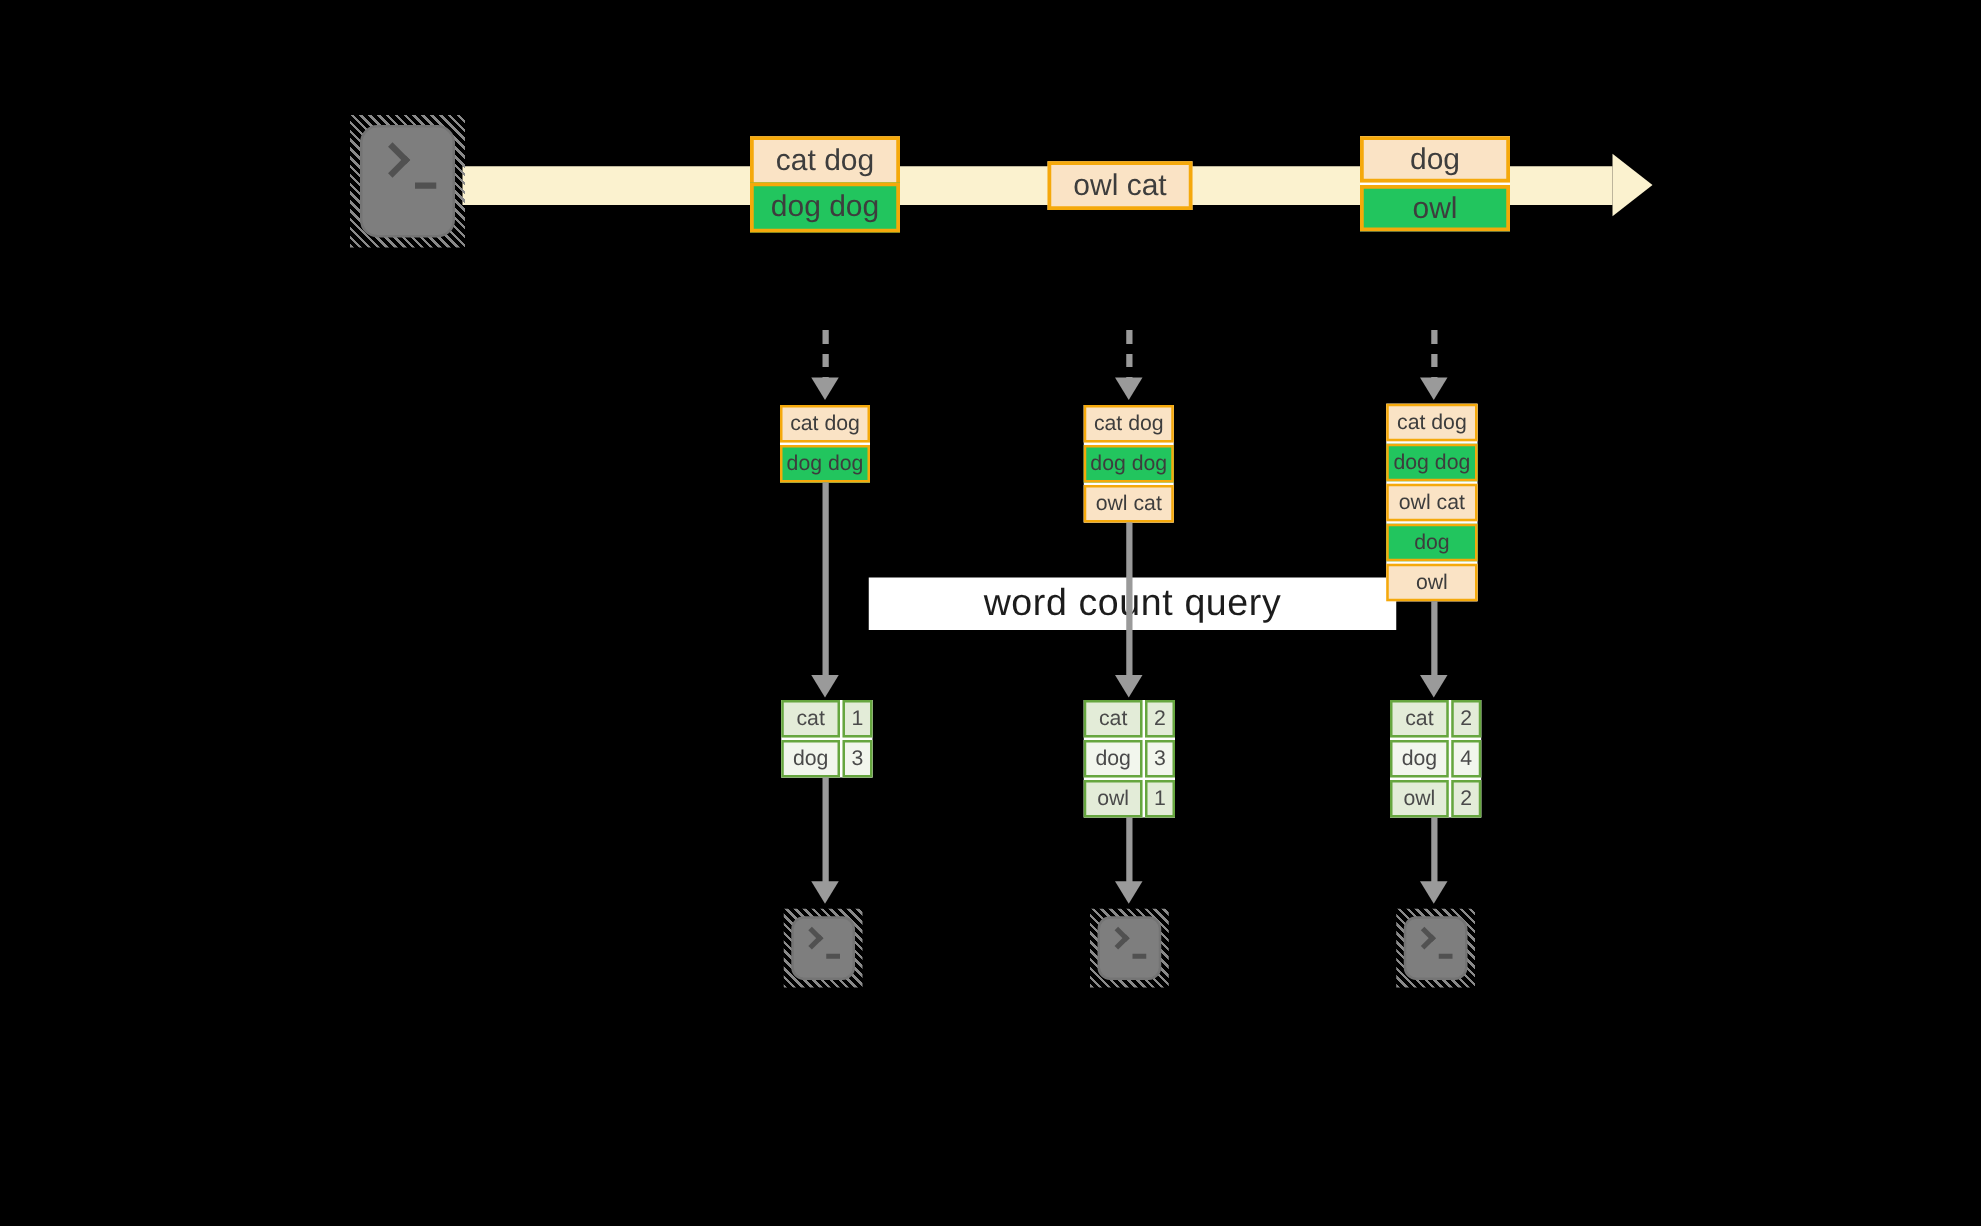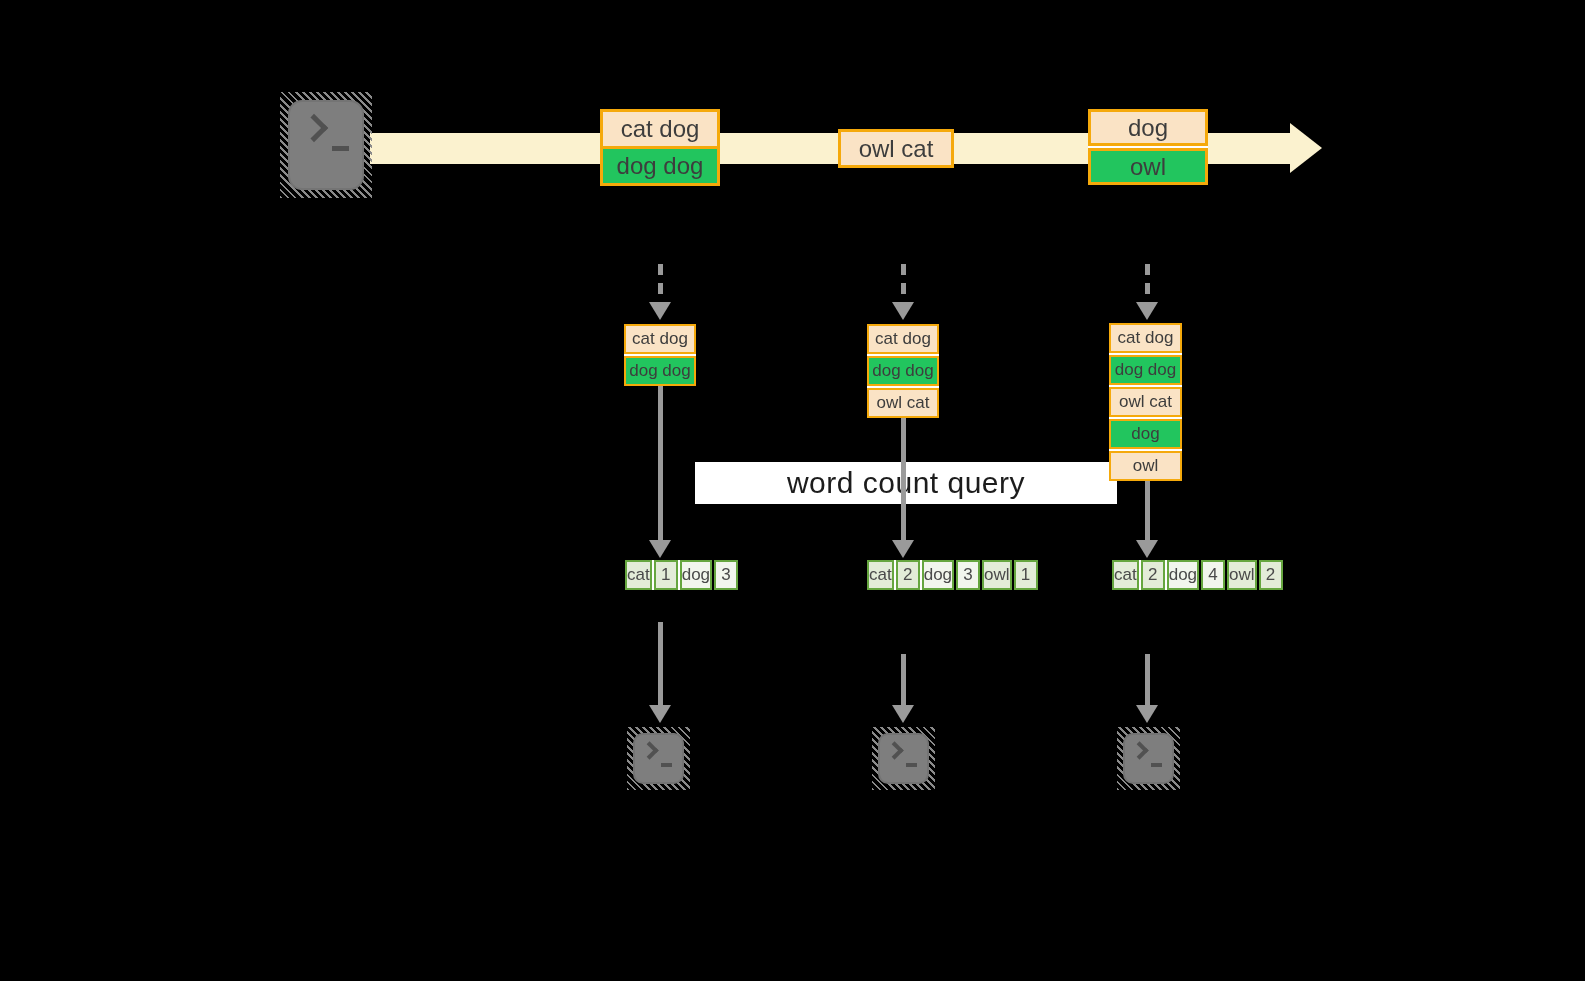--- a/index.html
+++ b/index.html
@@ -27,21 +27,21 @@
   }
   .joined .orow + .orow{margin-top:-3px;}
   .big .orow{height:40px;font-size:24px;}
   .big.split .orow{height:37px;}
   .stack .orow{height:30px;font-size:17px;border-width:2.5px;}
   .stack{background:#ffffff;gap:2px;}
   .fill-d{background:#FAE3C5;}
   .fill-l{background:#22c55e;}
 
   
-  .gtable{display:flex;flex-direction:row;gap:2px;background:#ffffff;}
+  .gtable{display:flex;flex-direction:column;gap:2px;background:#ffffff;}
   .grow{display:flex;gap:2px;height:30px;}
   .gcell{
     border:2.5px solid #66A63F;box-sizing:border-box;
     display:flex;align-items:center;justify-content:center;
     font-size:17px;color:#4a4a4a;height:100%;
   }
   .gword{flex:1;}
   .gcount{width:24px;}
   .gfill-d{background:#E3ECD8;}
   .gfill-l{background:#F2F6ED;}

